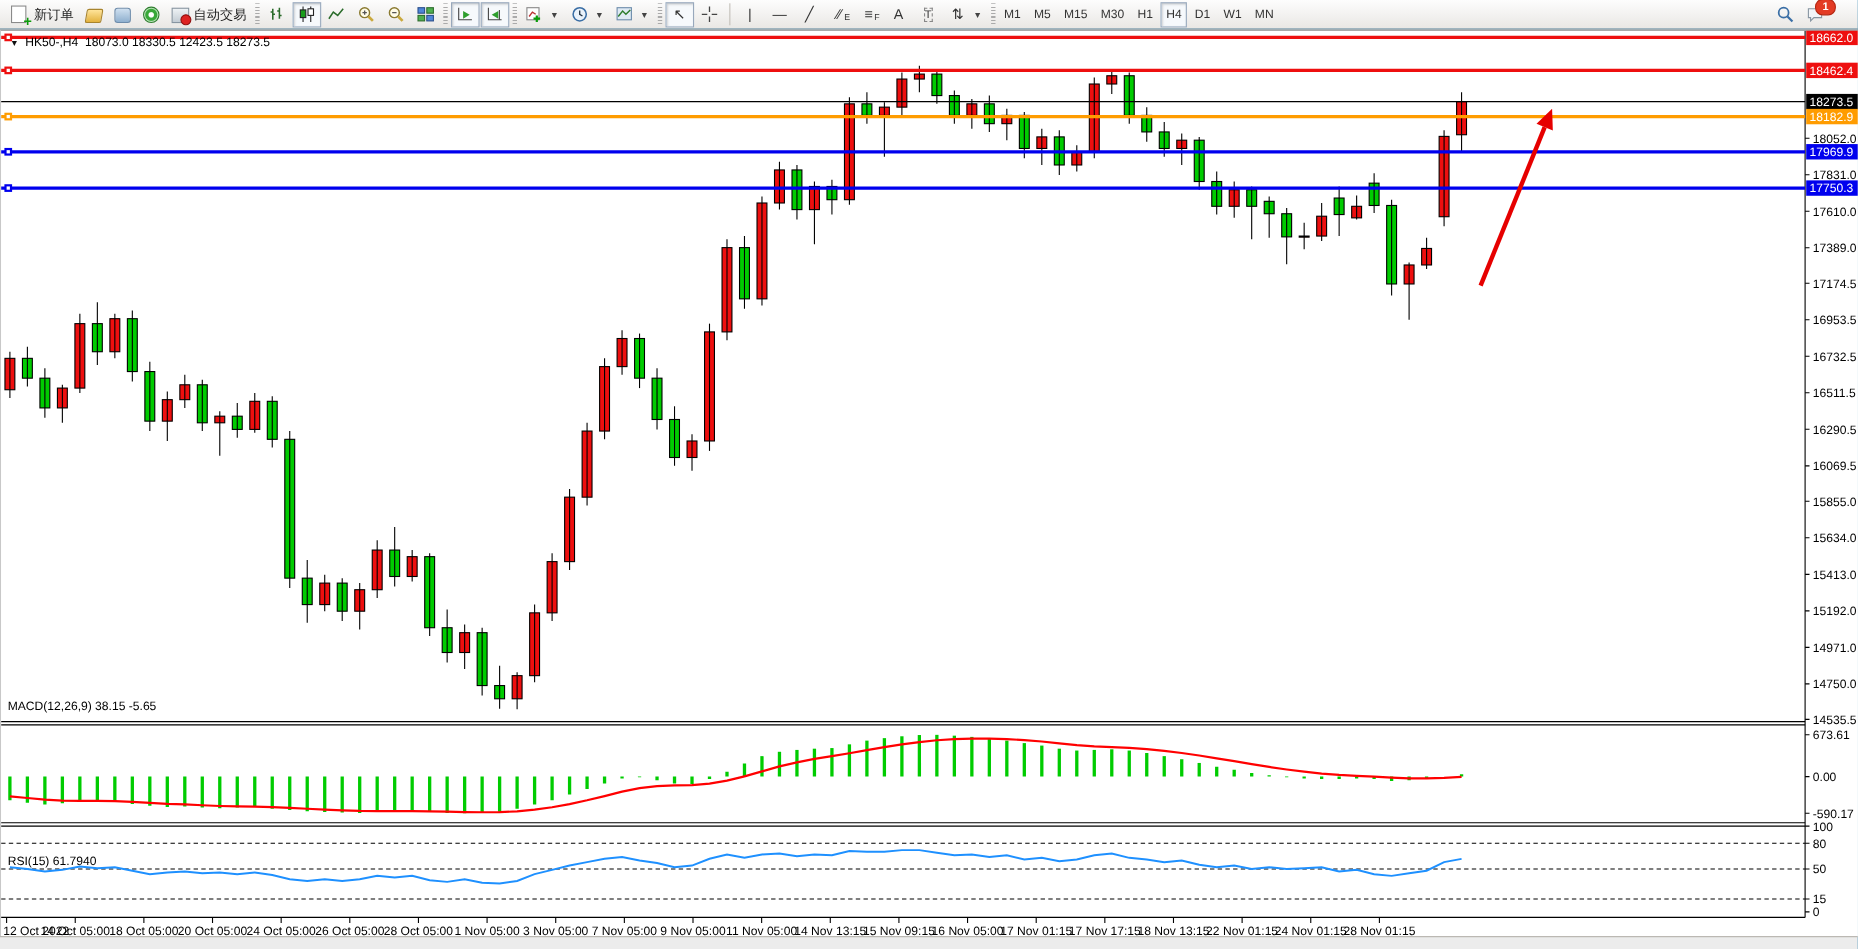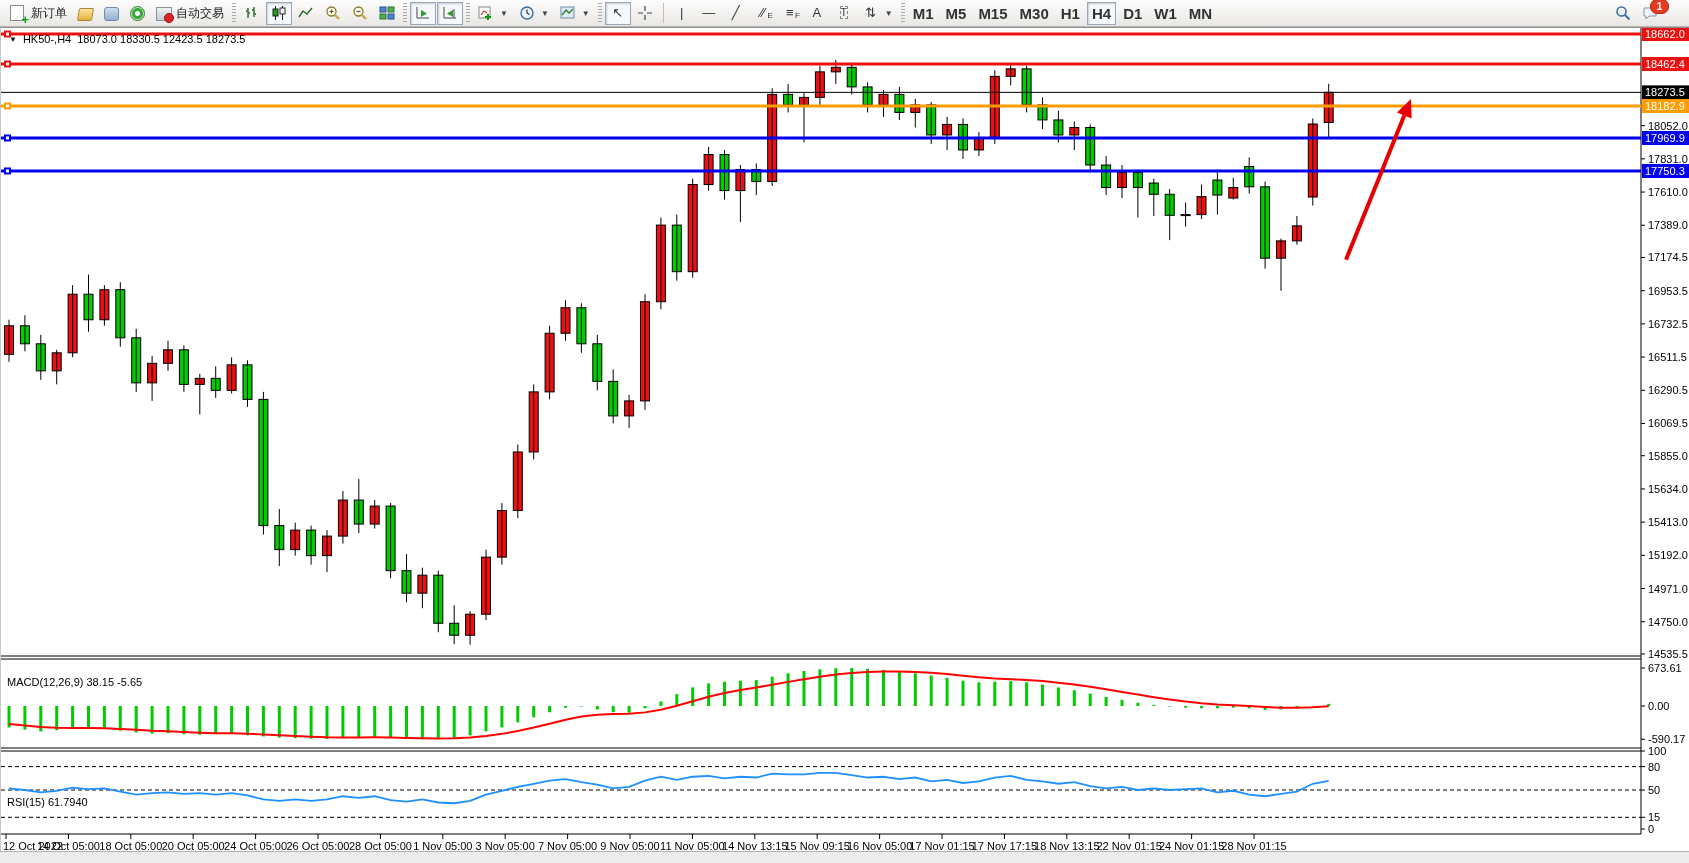--- a/index.html
+++ b/index.html
@@ -9,21 +9,21 @@
   .toolbar{position:absolute;top:0;left:0;width:1689px;height:27px;
     background:linear-gradient(#fdfdfd,#e9e7e4);border-bottom:1px solid #b8b5ae;
     display:flex;align-items:center;padding-left:4px;box-sizing:border-box;gap:1px;}
   .tbtn{height:23px;min-width:24px;display:inline-flex;align-items:center;justify-content:center;
     gap:4px;border:1px solid transparent;background:transparent;font:12px "Liberation Sans",sans-serif;
     color:#222;padding:0 4px;cursor:default;}
   .tbtn.pressed{border:1px solid #98a8bc;background:#f6f9fc;box-shadow:inset 1px 1px 2px rgba(0,0,0,.18);}
   .sep{width:1px;height:20px;background:#c2bfb8;margin:0 4px;}
   .grip{width:4px;height:20px;margin:0 2px;background:repeating-linear-gradient(#aaa 0 1px,transparent 1px 3px);}
   .caret{font-size:8px;color:#444;margin-left:2px;}
-  .tflabel{font-size:15px;color:#333;font-weight:bold;}
+  .tflabel{font-size:11px;color:#333;}
 
   .ic{width:16px;height:16px;display:inline-block;position:relative;flex:none;}
   .ic svg{position:absolute;left:0;top:0;}
   .glyph{font-size:13px;line-height:16px;text-align:center;width:16px;color:#333;}
   .doc-ic{width:12px;height:14px;background:#fff;border:1px solid #8a8a8a;margin:0 3px 0 1px;}
   .doc-ic::after{content:"+";position:absolute;right:-6px;bottom:-7px;color:#0a9c0a;font-weight:bold;font-size:13px;}
   .pad-ic{width:13px;height:11px;margin-top:2px;background:linear-gradient(#ffe49a,#e3b23e);border:1px solid #a8842d;border-radius:2px;transform:skewX(-10deg);}
   .person-ic{width:13px;height:12px;margin-top:2px;background:linear-gradient(#cfe0f0,#8fb0cf);border:1px solid #6d8cab;border-radius:3px;}
   .cast-ic{width:13px;height:13px;margin-top:1px;border-radius:50%;background:radial-gradient(circle at 50% 50%,#ffffff 0 2px,#38a838 3px 5px,#bfe6bf 6px);border:1px solid #2e7d2e;}
   .auto-ic{width:14px;height:12px;margin-top:2px;background:linear-gradient(#eef2f5,#c3ccd4);border:1px solid #8795a1;}
@@ -36,22 +36,22 @@
     color:#fff;font-size:10px;line-height:13px;text-align:center;font-weight:bold;padding:0 2px;border:1px solid #b52712;}
   .spacer{margin-left:auto;}
 
   
   #chart-window{position:absolute;top:27px;left:0;width:1689px;height:824px;background:#fff;
     border-top:1px solid #8f8f8f;border-left:1px solid #c8c8c8;box-sizing:border-box;}
   #chart-svg{position:absolute;left:0;top:0;}
   .overlay{position:absolute;font-size:11px;color:#000;white-space:pre;}
   #chart-title{left:8px;top:5px;display:flex;align-items:center;gap:6px;}
   #chart-title .tri{font-size:8px;color:#111;}
-  #macd-label{left:6px;top:648px;}
-  #rsi-label{left:6px;top:768px;}
+  #macd-label{left:6px;top:608px;}
+  #rsi-label{left:6px;top:749px;}
   #bottom-strip{position:absolute;left:0;top:851px;width:1689px;height:12px;background:#ececec;border-top:1px solid #b5b2ac;}
 </style>
 </head>
 <body>
 
 <div id="app">
 
   <div class="toolbar">
     <button class="tbtn">
       <span class="ic doc-ic"></span>

